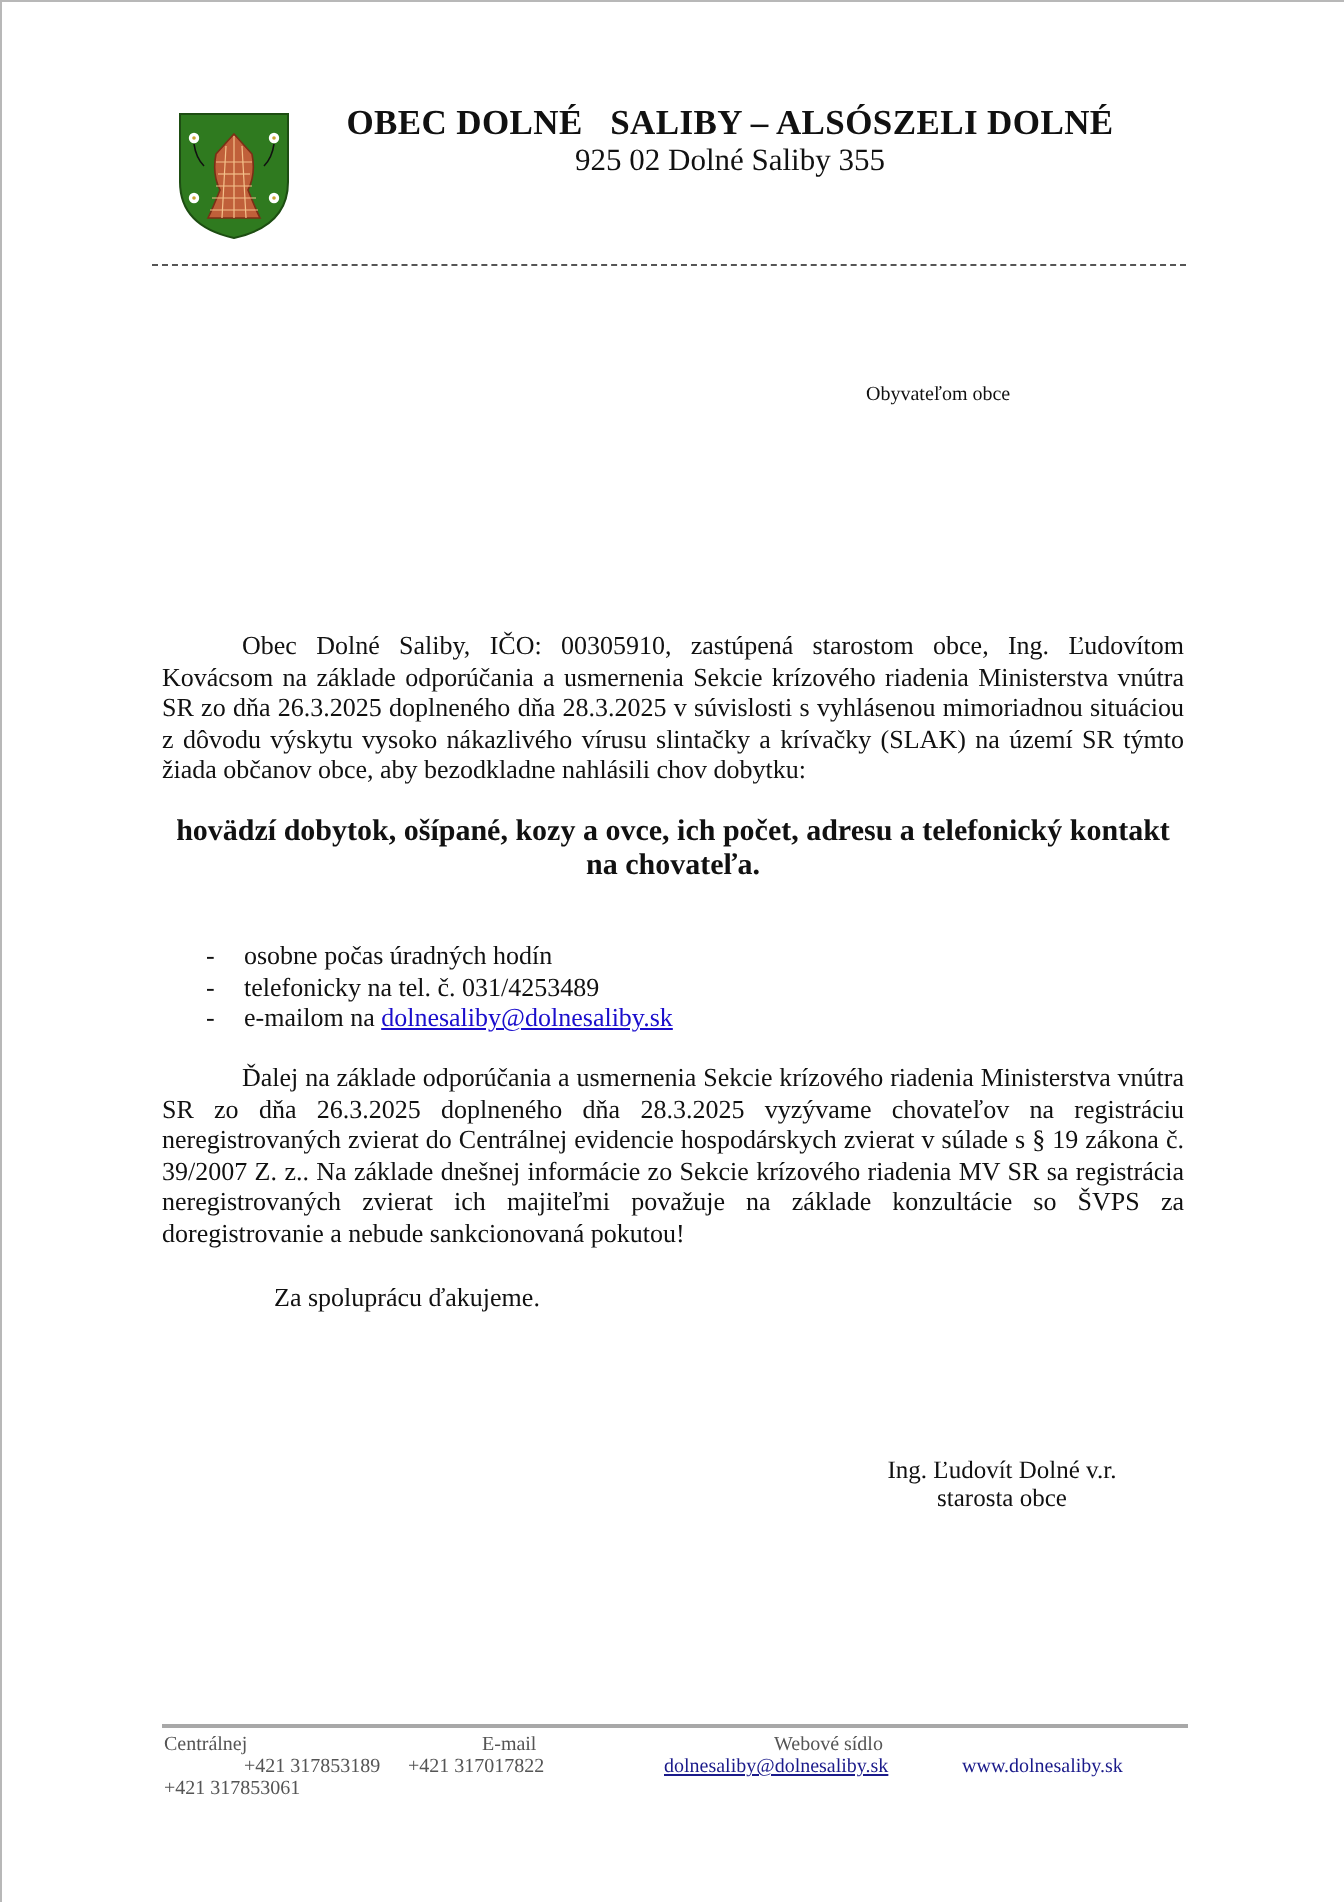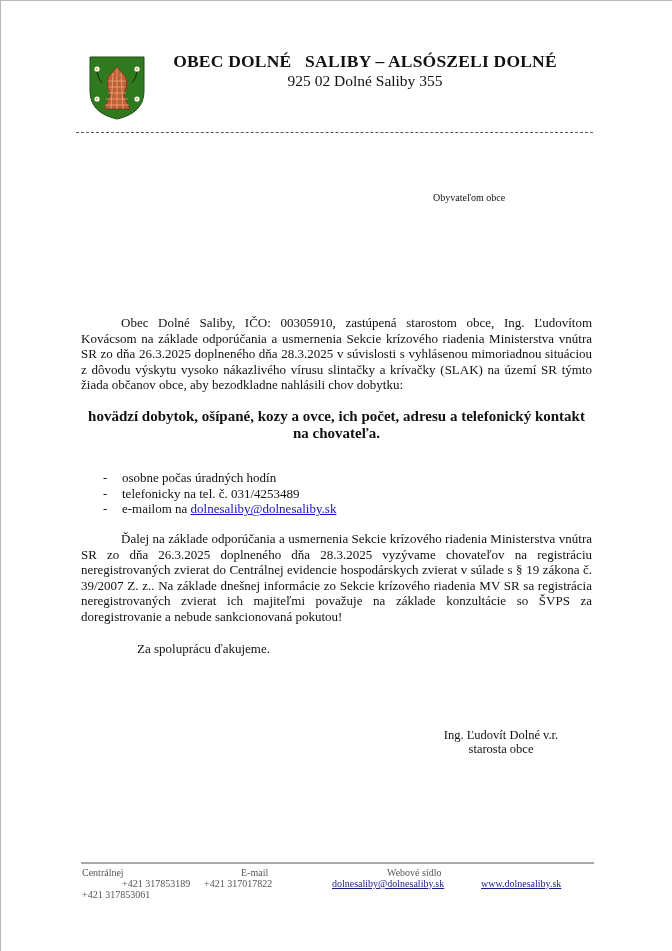--- a/index.html
+++ b/index.html
@@ -52,21 +52,21 @@
   
   .foot-rule { left: 80px; top: 861px; width: 513px; height: 2px; background: #a8a8a8; }
   .foot { font-size: 10px; color: #555555; line-height: 11.5px; white-space: pre; }
   .f-tel-h { left: 81px; top: 866px; }
   .f-tel-1 { left: 81px; top: 877px; margin-left: 40px; }
   .f-tel-2 { left: 81px; top: 888px; }
   .f-mail-h { left: 240px; top: 866px; }
   .f-fax { left: 203px; top: 877px; }
   .f-web-h { left: 386px; top: 866px; }
   .f-email { left: 331px; top: 877px; color: #1a1a8a; text-decoration: underline; }
-  .f-www { left: 480px; top: 877px; color: #1a1a8a; text-decoration: underline; }
+  .f-www { left: 480px; top: 877px; color: #1a1a8a; }
 </style>
 </head>
 <body>
 
 <div class="page">
 
   <svg class="abs crest" viewBox="0 0 58 66">
     <path d="M2 2 H56 V36 Q56 58 29 64 Q2 58 2 36 Z" fill="#2f7a1f" stroke="#1d4d12" stroke-width="1"></path>
     <path d="M29 12 L38 22 Q40 32 36 40 Q40 50 42 54 H16 Q18 50 22 40 Q18 32 20 22 Z" fill="#c0603a" stroke="#7a2e16" stroke-width="0.8"></path>
     <g stroke="#f3c08a" stroke-width="0.6">

